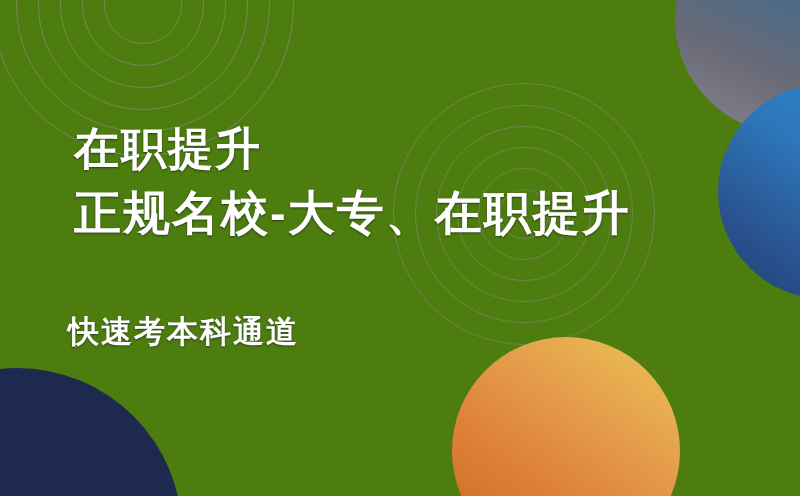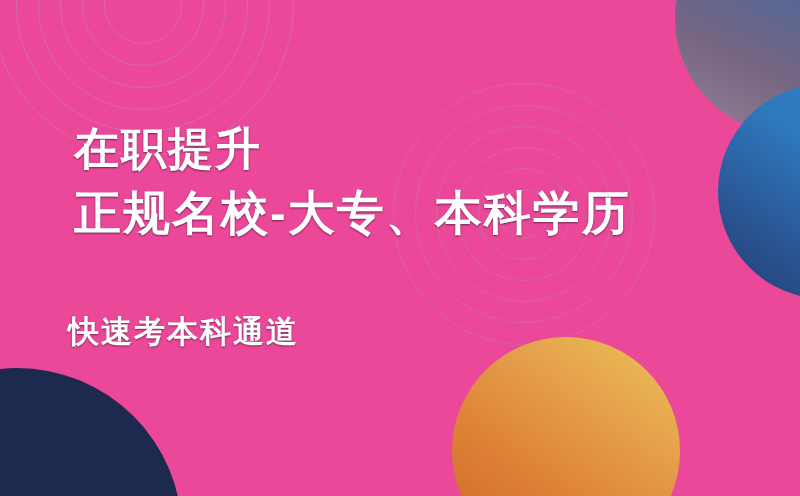--- a/index.html
+++ b/index.html
@@ -6,21 +6,21 @@
     margin: 0;
     padding: 0;
     background: #0d1327;
   }
   #banner {
     position: relative;
     width: 800px;
     height: 496px;
     overflow: hidden;
     font-family: "Liberation Sans", "DejaVu Sans", sans-serif;
-    background: #ec4899;
+    background: #4d7c0f;
   }
 
   
   .deco {
     position: absolute;
     pointer-events: none;
   }
 
   
   #circle-navy-bottom-left {
@@ -153,18 +153,18 @@
     <span style="width:132px;height:132px;"></span>
     <span style="width:174px;height:174px;"></span>
     <span style="width:216px;height:216px;"></span>
     <span style="width:260px;height:260px;"></span>
   </div>
 
   <div class="deco" id="circle-orange-sun"></div>
 
   <div id="headline-block">
     <div class="headline-line" id="headline-line-1">在职提升</div>
-    <div class="headline-line" id="headline-line-2">正规名校-大专、本科学历</div>
+    <div class="headline-line" id="headline-line-2">正规名校-大专、在职提升</div>
   </div>
 
   <div id="subheadline">快速考本科通道</div>
 
 </div>
 
 </body></html>

